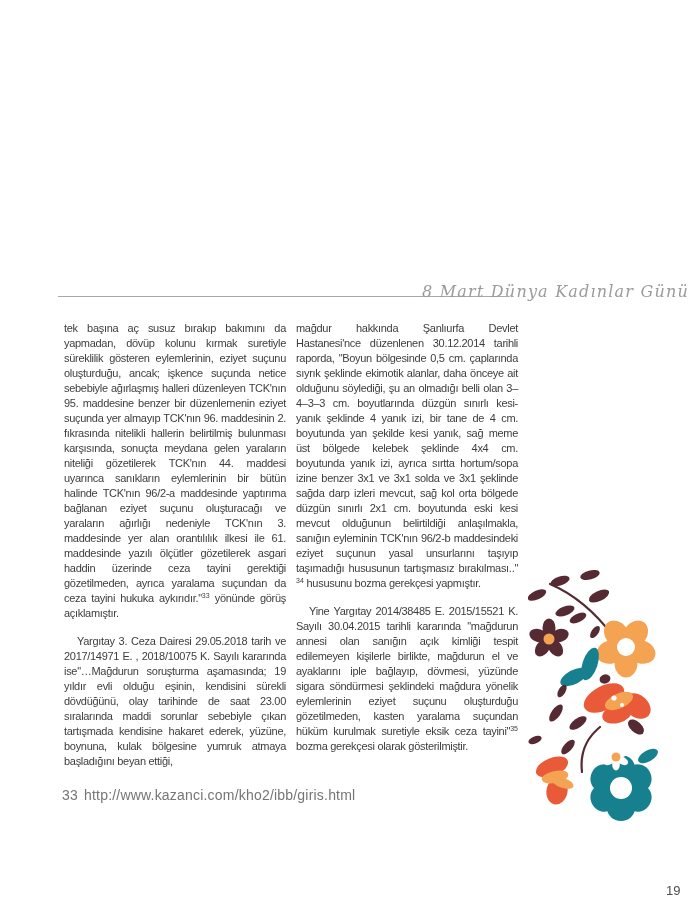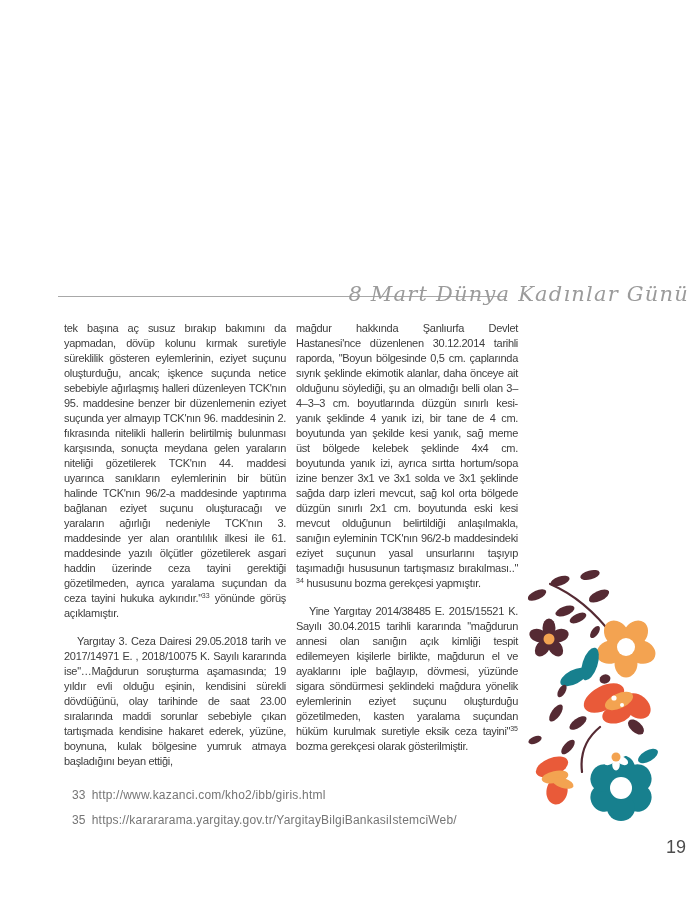--- a/index.html
+++ b/index.html
@@ -6,41 +6,41 @@
   .page{
     position:relative;width:700px;height:917px;background:#ffffff;overflow:hidden;
     font-family:"Liberation Sans",sans-serif;
   }
   .header-rule{
     position:absolute;left:58px;top:296px;width:449px;height:1px;background:#a8a8a8;
   }
   .header-script{
     position:absolute;top:282px;right:11px;
     font-family:"DejaVu Serif",serif;font-style:italic;font-weight:400;
-    font-size:21px;letter-spacing:1.2px;color:#9b9b9b;white-space:nowrap;
+    font-size:16px;letter-spacing:1.2px;color:#9b9b9b;white-space:nowrap;
   }
   .columns{
     position:absolute;left:64px;top:321px;width:455px;display:flex;gap:10px;
   }
   .col{
     width:222px;font-size:11px;line-height:15px;color:#3d3d3d;
     text-align:justify;letter-spacing:-0.3px;
   }
   .col p{margin:0 0 13px 0;}
   .col p:last-child{margin-bottom:0;}
   .col p.ind{text-indent:13px;}
   .col sup{font-size:7px;line-height:0;vertical-align:4px;letter-spacing:0;}
   .footnotes{
-    position:absolute;left:62px;top:789px;font-size:12px;line-height:12px;
-    color:#757575;letter-spacing:0.2px;margin-left:10px;
+    position:absolute;left:62px;top:789px;font-size:14px;line-height:12px;
+    color:#757575;letter-spacing:0.2px;
   }
   .footnote{margin-bottom:13px;white-space:nowrap;}
   .fn-num{margin-right:6px;}
   .page-number{
-    position:absolute;left:666px;top:837px;font-size:18px;color:#4d4d4d;
+    position:absolute;left:666px;top:883px;font-size:13px;color:#4d4d4d;
   }
   .ornament{position:absolute;left:520px;top:550px;width:180px;height:312px;}
   .fm{fill:var(--c-maroon);}
   .fa{fill:var(--c-amber);}
   .fc{fill:var(--c-coral);}
   .ft{fill:var(--c-teal);}
   .fw{fill:var(--c-white);}
   .sm{stroke:var(--c-maroon);stroke-width:2.2;fill:none;stroke-linecap:round;}
 </style>
 </head>
@@ -57,21 +57,20 @@
         <p class="ind"><span>Yargıtay 3. Ceza Dairesi 29.05.2018 tarih ve 2017/14971 E. ,  2018/10075 K. Sayılı kararında ise"…Mağdurun soruşturma aşamasında; 19 yıldır evli olduğu eşinin, kendisini sürekli dövdüğünü, olay tarihinde de saat 23.00 sıralarında maddi sorunlar sebebiyle çıkan tartışmada kendisine hakaret ederek, yüzüne, boynuna, kulak bölgesine yumruk atmaya başladığını beyan ettiği,</span></p>
       </div>
     <div class="col">
         <p><span>mağdur hakkında Şanlıurfa Devlet Hastanesi'nce düzenlenen 30.12.2014 tarihli raporda, "Boyun bölgesinde 0,5 cm. çaplarında sıyrık şeklinde ekimotik alanlar, daha önceye ait olduğunu söylediği, şu an olmadığı belli olan 3–4–3–3 cm. boyutlarında düzgün sınırlı kesi-yanık şeklinde 4 yanık izi, bir tane de 4 cm. boyutunda yan şekilde kesi yanık, sağ meme üst bölgede kelebek şeklinde 4x4 cm. boyutunda yanık izi, ayrıca sırtta hortum/sopa izine benzer 3x1 ve 3x1 solda ve 3x1 şeklinde sağda darp izleri mevcut, sağ kol orta bölgede düzgün sınırlı 2x1 cm. boyutunda eski kesi mevcut olduğunun belirtildiği anlaşılmakla, sanığın eyleminin TCK'nın 96/2-b maddesindeki eziyet suçunun yasal unsurlarını taşıyıp taşımadığı hususunun tartışmasız bırakılması.." </span><sup>34</sup><span>  hususunu bozma gerekçesi yapmıştır.</span></p>
         <p class="ind"><span>Yine Yargıtay 2014/38485 E. 2015/15521 K. Sayılı 30.04.2015 tarihli kararında "mağdurun annesi olan sanığın açık kimliği tespit edilemeyen kişilerle birlikte, mağdurun el ve ayaklarını iple bağlayıp, dövmesi, yüzünde sigara söndürmesi şeklindeki mağdura yönelik eylemlerinin eziyet suçunu oluşturduğu gözetilmeden, kasten yaralama suçundan hüküm kurulmak suretiyle eksik ceza tayini"</span><sup>35</sup><span> bozma gerekçesi olarak gösterilmiştir.</span></p>
       </div>
   </div>
 
   <div class="footnotes" id="footnotes">
       <div class="footnote"><span class="fn-num">33</span><span class="fn-url">http://www.kazanci.com/kho2/ibb/giris.html</span></div>
-      <div class="footnote"><span class="fn-num">35</span><span class="fn-url">https://karararama.yargitay.gov.tr/YargitayBilgiBankasiIstemciWeb/</span></div>
     </div>
 
   <svg class="ornament" viewBox="0 0 180 312" aria-hidden="true">
 
     <g>
       <path class="sm" d="M93,86 C78,66 58,46 30,34"></path>
       <ellipse class="fm" transform="translate(17 45) rotate(-25)" rx="10" ry="4.5"></ellipse>
       <ellipse class="fm" transform="translate(40 31) rotate(-18)" rx="10" ry="4.5"></ellipse>
       <ellipse class="fm" transform="translate(70 25) rotate(-15)" rx="10" ry="4.5"></ellipse>
       <ellipse class="fm" transform="translate(79 46) rotate(-25)" rx="11" ry="5"></ellipse>

